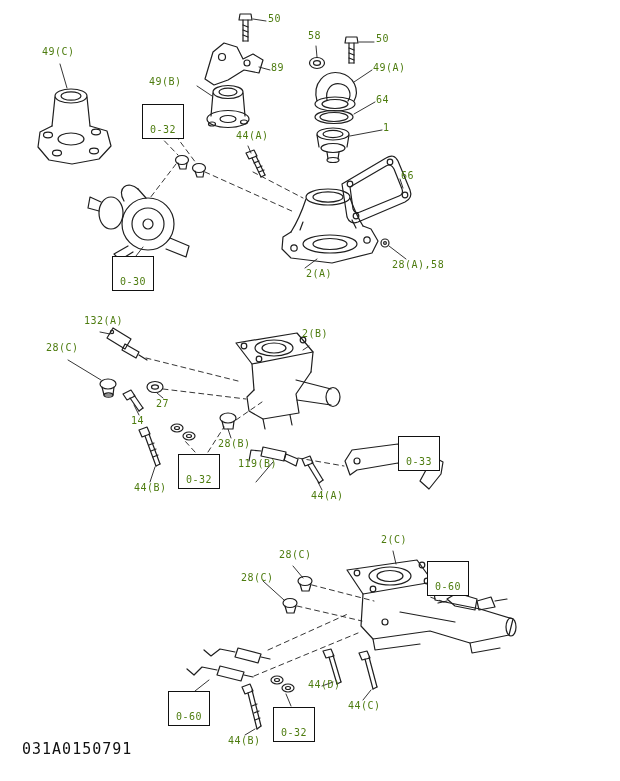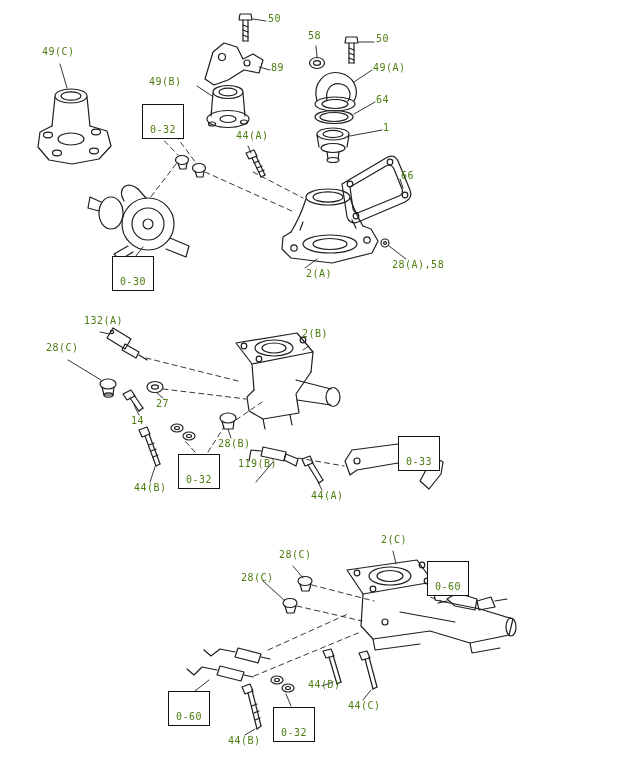--- a/index.html
+++ b/index.html
@@ -421,14 +421,15 @@
       <div class="label" style="left: 381px; top: 534px;">2(C)</div>
       <div class="label" style="left: 241px; top: 572px;">28(C)</div>
       <div class="label boxed" style="left: 427px; top: 561px;">0-60</div>
       <div class="label boxed" style="left: 168px; top: 691px;">0-60</div>
       <div class="label" style="left: 308px; top: 679px;">44(D)</div>
       <div class="label" style="left: 348px; top: 700px;">44(C)</div>
       <div class="label boxed" style="left: 273px; top: 707px;">0-32</div>
       <div class="label" style="left: 228px; top: 735px;">44(B)</div>
     </div>
 
+  <div class="footer-code">031A0150791</div>
 
 </div>
 
 </body></html>

